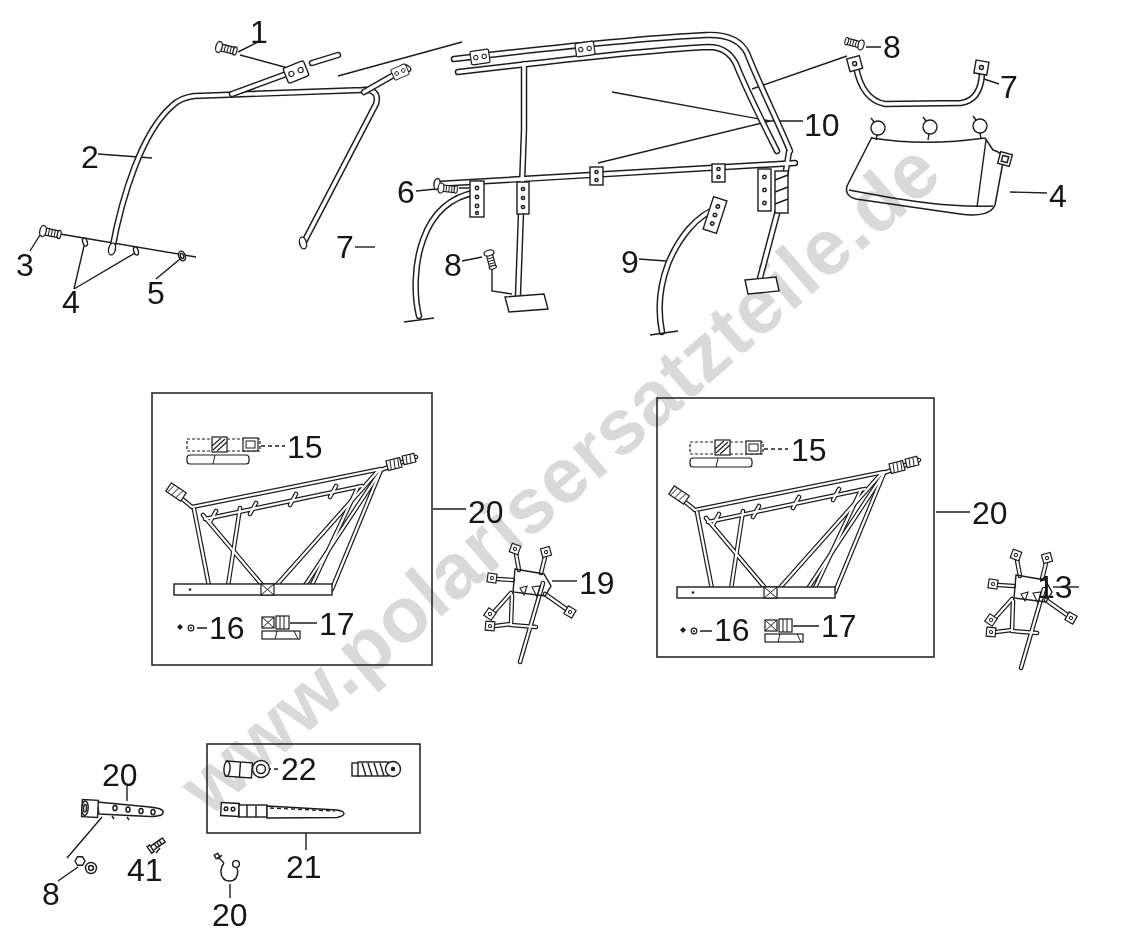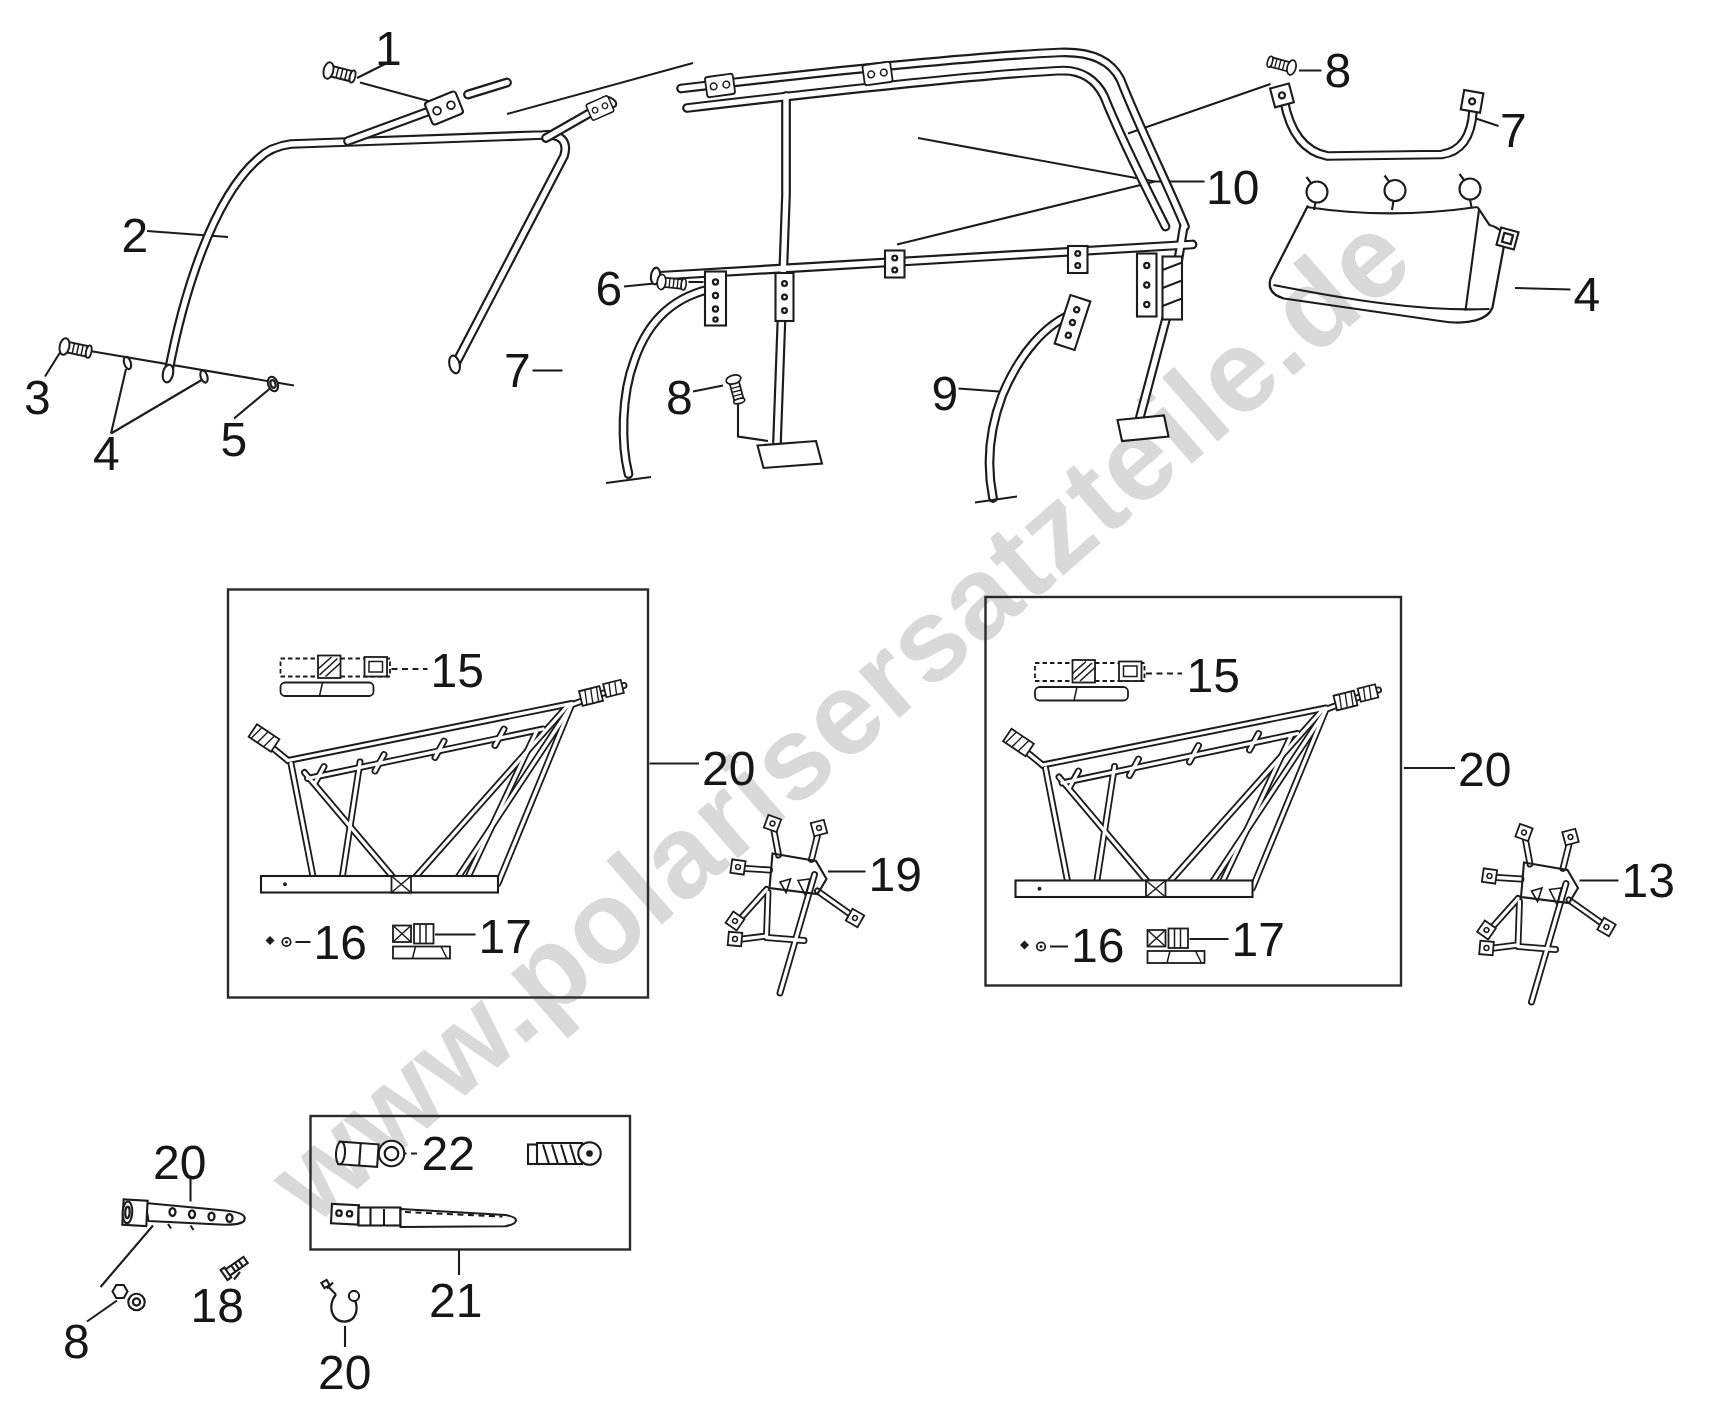--- a/index.html
+++ b/index.html
@@ -433,21 +433,21 @@
   <div class="plabel" style="left:883px;top:31px">8</div>
   <div class="plabel" style="left:468px;top:496px">20</div>
   <div class="plabel" style="left:287px;top:431px">15</div>
   <div class="plabel" style="left:209px;top:612px">16</div>
   <div class="plabel" style="left:319px;top:608px">17</div>
   <div class="plabel" style="left:579px;top:567px">19</div>
   <div class="plabel" style="left:972px;top:497px">20</div>
   <div class="plabel" style="left:791px;top:434px">15</div>
   <div class="plabel" style="left:714px;top:614px">16</div>
   <div class="plabel" style="left:821px;top:610px">17</div>
-  <div class="plabel" style="left:1081px;top:571px">13</div>
+  <div class="plabel" style="left:1037px;top:571px">13</div>
   <div class="plabel" style="left:102px;top:759px">20</div>
   <div class="plabel" style="left:281px;top:753px">22</div>
   <div class="plabel" style="left:286px;top:851px">21</div>
-  <div class="plabel" style="left:127px;top:854px">18</div>
+  <div class="plabel" style="left:127px;top:854px">41</div>
   <div class="plabel" style="left:42px;top:878px">8</div>
   <div class="plabel" style="left:212px;top:899px">20</div>
 
 </div>
 
 </body></html>

